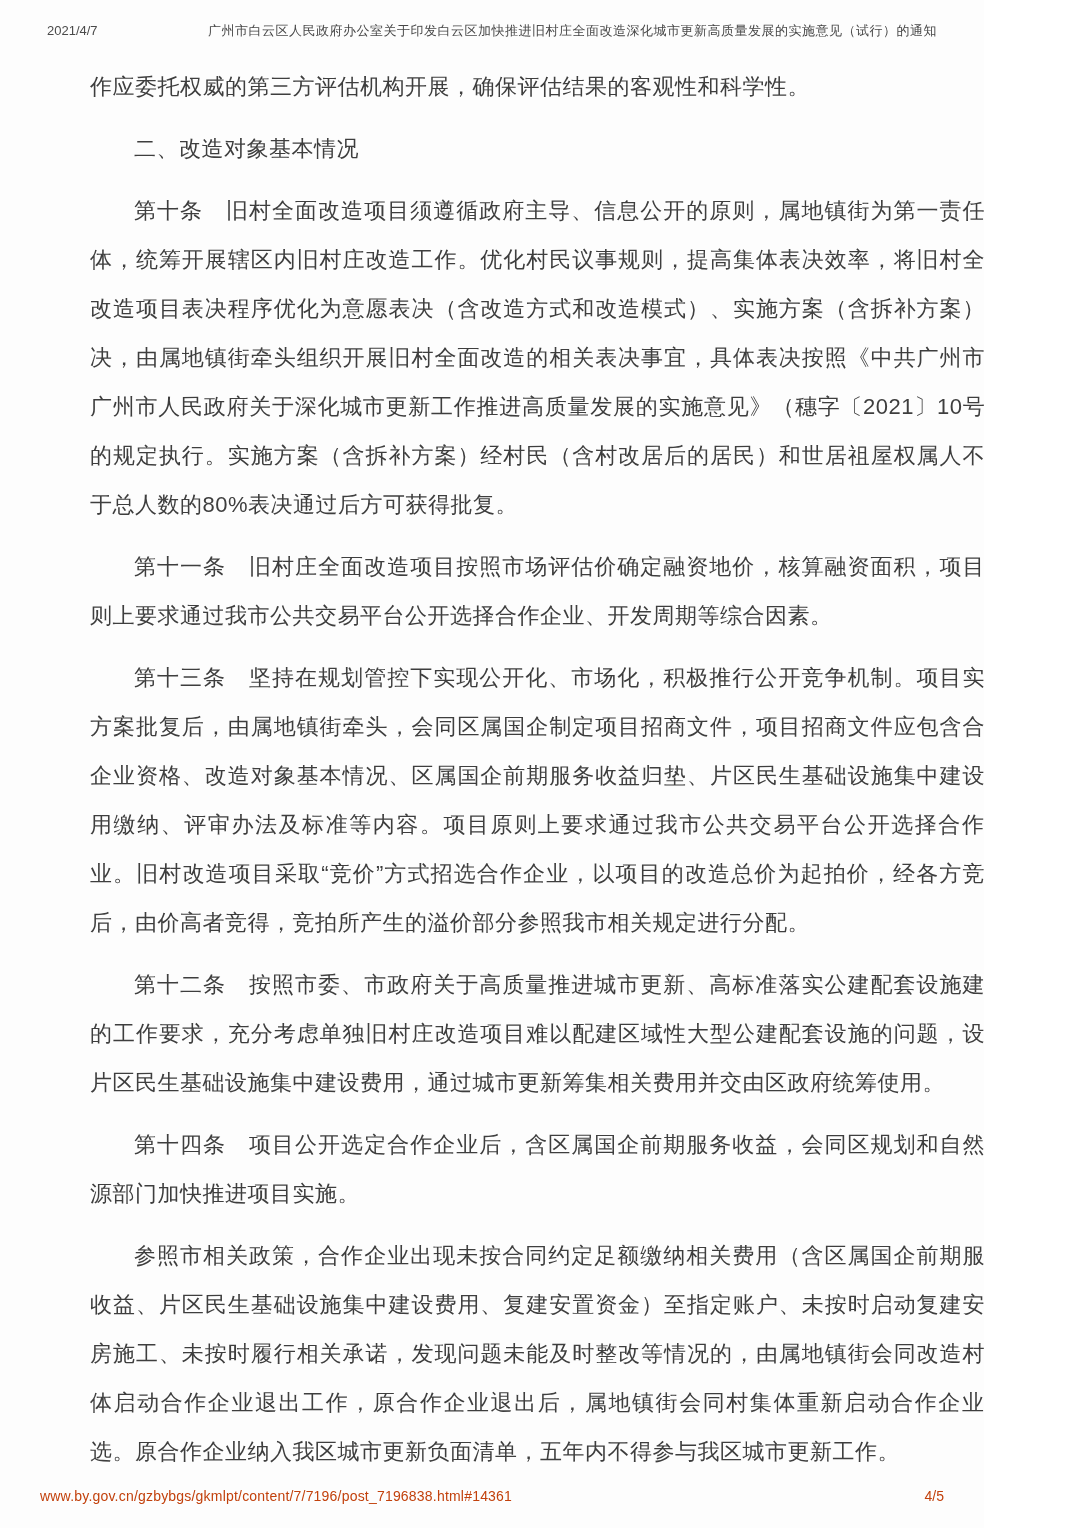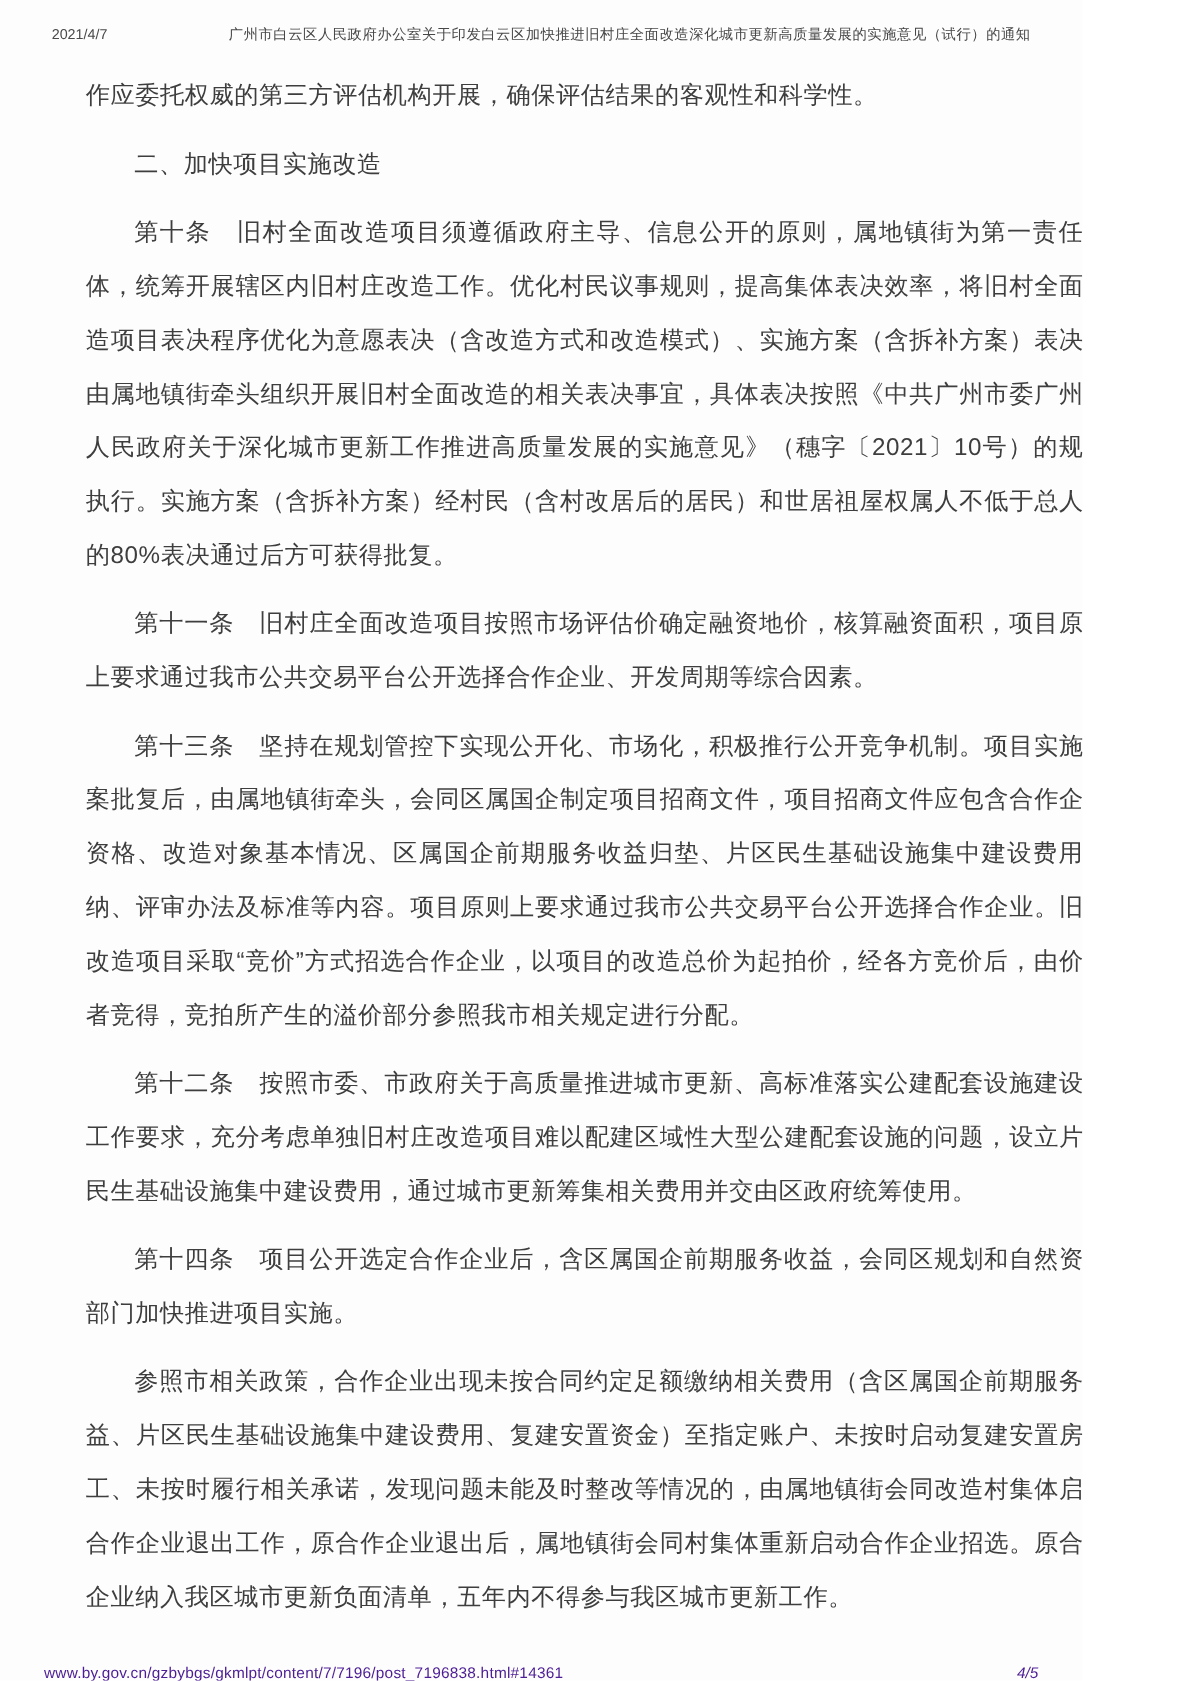--- a/index.html
+++ b/index.html
@@ -45,60 +45,59 @@
     top: 62px;
     left: 78px;
     width: 930px;
     color: #3e3e3e;
     font-size: 22px;
     line-height: 49px;
     text-align: justify;
     letter-spacing: 0.5px;
   }
   .doc-body p.para {
-    margin: 0 0 13px 0;
+    margin: 0 0 13px 12px;
   }
   .doc-body p.para.indent {
     text-indent: 2em;
   }
   
   .print-footer {
     position: absolute;
     left: 40px;
     right: 40px;
-    bottom: 0;
+    bottom: 24px;
     display: flex;
     justify-content: space-between;
     align-items: baseline;
-    color: #4c1d95;
+    color: #c2410c;
     font-size: 14px;
     text-align: center;
   }
   .print-footer .url {
     letter-spacing: 0.2px;
   }
   .print-footer .page-num {
     flex: none;
-    font-style: italic;
   }
 </style>
 </head>
 <body>
 
 <div class="page">
 
   <div class="print-header">
     <span class="date">2021/4/7</span>
     <span class="doc-title">广州市白云区人民政府办公室关于印发白云区加快推进旧村庄全面改造深化城市更新高质量发展的实施意见（试行）的通知</span>
   </div>
 
   <div class="doc-body">
 
   <p class="para">作应委托权威的第三方评估机构开展，确保评估结果的客观性和科学性。</p>
-      <p class="para indent">二、加快项目实施改造</p>
+      <p class="para indent">二、改造对象基本情况</p>
       <p class="para indent">第十条　旧村全面改造项目须遵循政府主导、信息公开的原则，属地镇街为第一责任主体，统筹开展辖区内旧村庄改造工作。优化村民议事规则，提高集体表决效率，将旧村全面改造项目表决程序优化为意愿表决（含改造方式和改造模式）、实施方案（含拆补方案）表决，由属地镇街牵头组织开展旧村全面改造的相关表决事宜，具体表决按照《中共广州市委广州市人民政府关于深化城市更新工作推进高质量发展的实施意见》（穗字〔2021〕10号）的规定执行。实施方案（含拆补方案）经村民（含村改居后的居民）和世居祖屋权属人不低于总人数的80%表决通过后方可获得批复。</p>
       <p class="para indent">第十一条　旧村庄全面改造项目按照市场评估价确定融资地价，核算融资面积，项目原则上要求通过我市公共交易平台公开选择合作企业、开发周期等综合因素。</p>
       <p class="para indent">第十三条　坚持在规划管控下实现公开化、市场化，积极推行公开竞争机制。项目实施方案批复后，由属地镇街牵头，会同区属国企制定项目招商文件，项目招商文件应包含合作企业资格、改造对象基本情况、区属国企前期服务收益归垫、片区民生基础设施集中建设费用缴纳、评审办法及标准等内容。项目原则上要求通过我市公共交易平台公开选择合作企业。旧村改造项目采取“竞价”方式招选合作企业，以项目的改造总价为起拍价，经各方竞价后，由价高者竞得，竞拍所产生的溢价部分参照我市相关规定进行分配。</p>
       <p class="para indent">第十二条　按照市委、市政府关于高质量推进城市更新、高标准落实公建配套设施建设的工作要求，充分考虑单独旧村庄改造项目难以配建区域性大型公建配套设施的问题，设立片区民生基础设施集中建设费用，通过城市更新筹集相关费用并交由区政府统筹使用。</p>
       <p class="para indent">第十四条　项目公开选定合作企业后，含区属国企前期服务收益，会同区规划和自然资源部门加快推进项目实施。</p>
       <p class="para indent">参照市相关政策，合作企业出现未按合同约定足额缴纳相关费用（含区属国企前期服务收益、片区民生基础设施集中建设费用、复建安置资金）至指定账户、未按时启动复建安置房施工、未按时履行相关承诺，发现问题未能及时整改等情况的，由属地镇街会同改造村集体启动合作企业退出工作，原合作企业退出后，属地镇街会同村集体重新启动合作企业招选。原合作企业纳入我区城市更新负面清单，五年内不得参与我区城市更新工作。</p>
     </div>
 
   <div class="print-footer">
     <span class="url">www.by.gov.cn/gzbybgs/gkmlpt/content/7/7196/post_7196838.html#14361</span>

